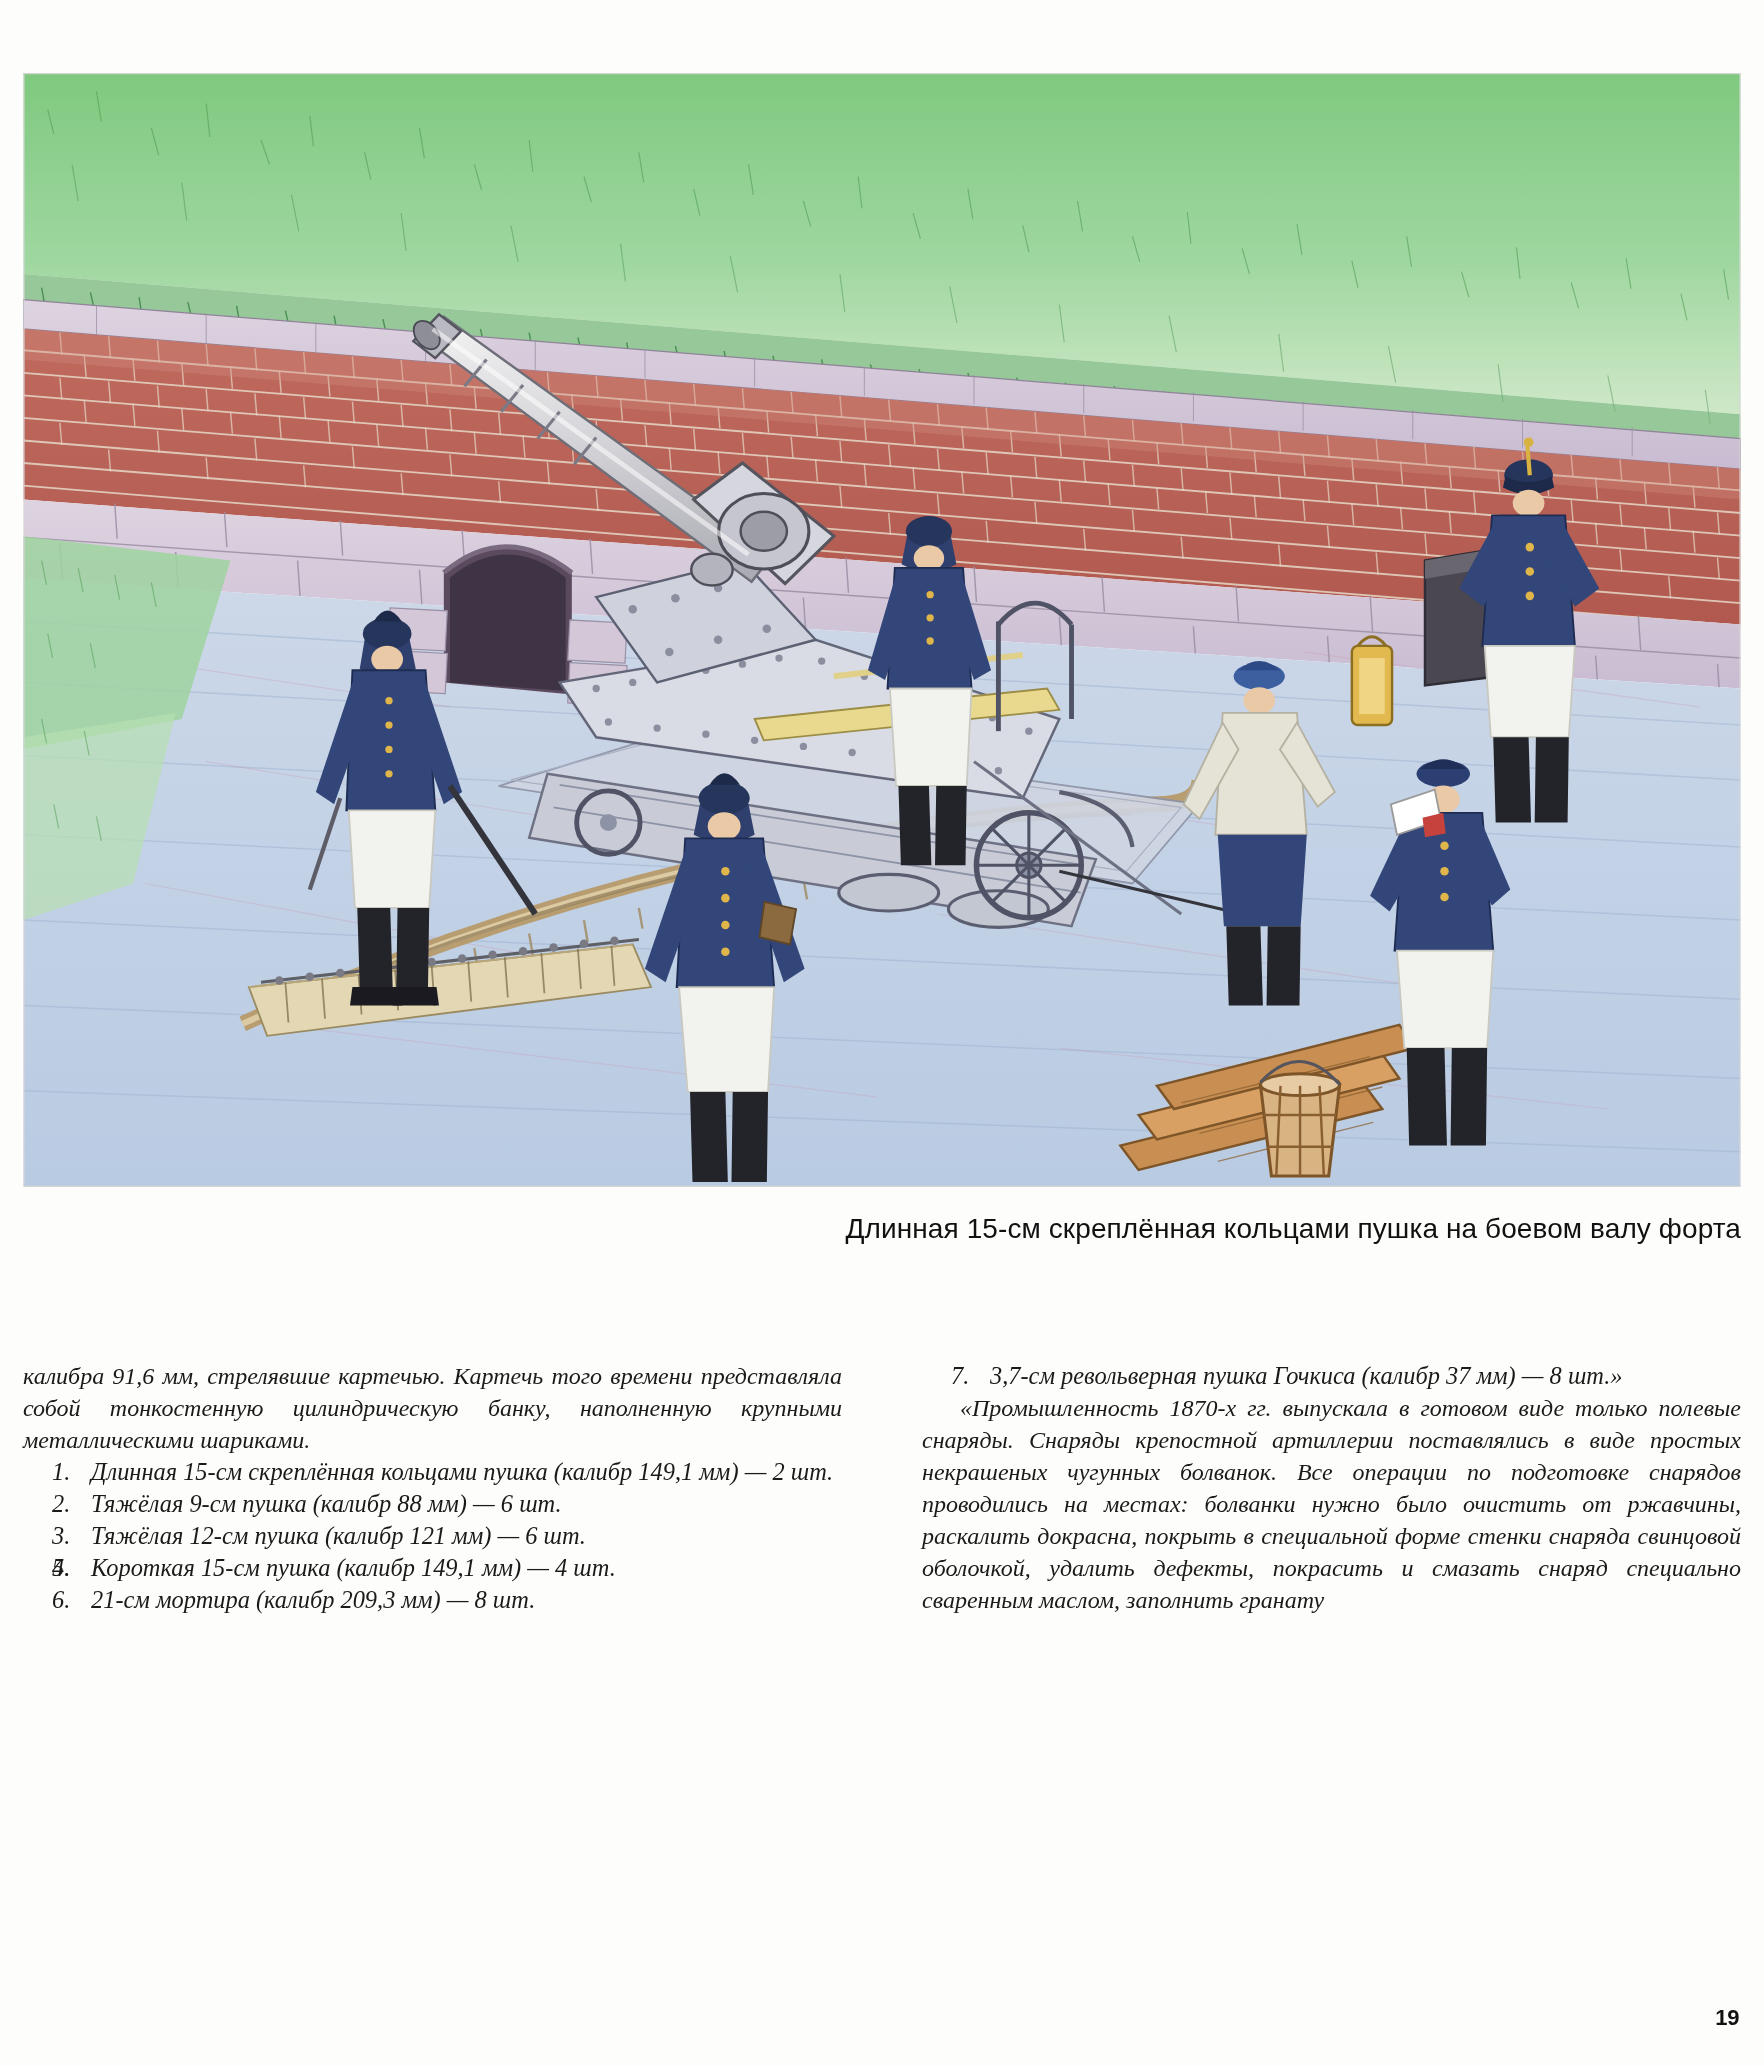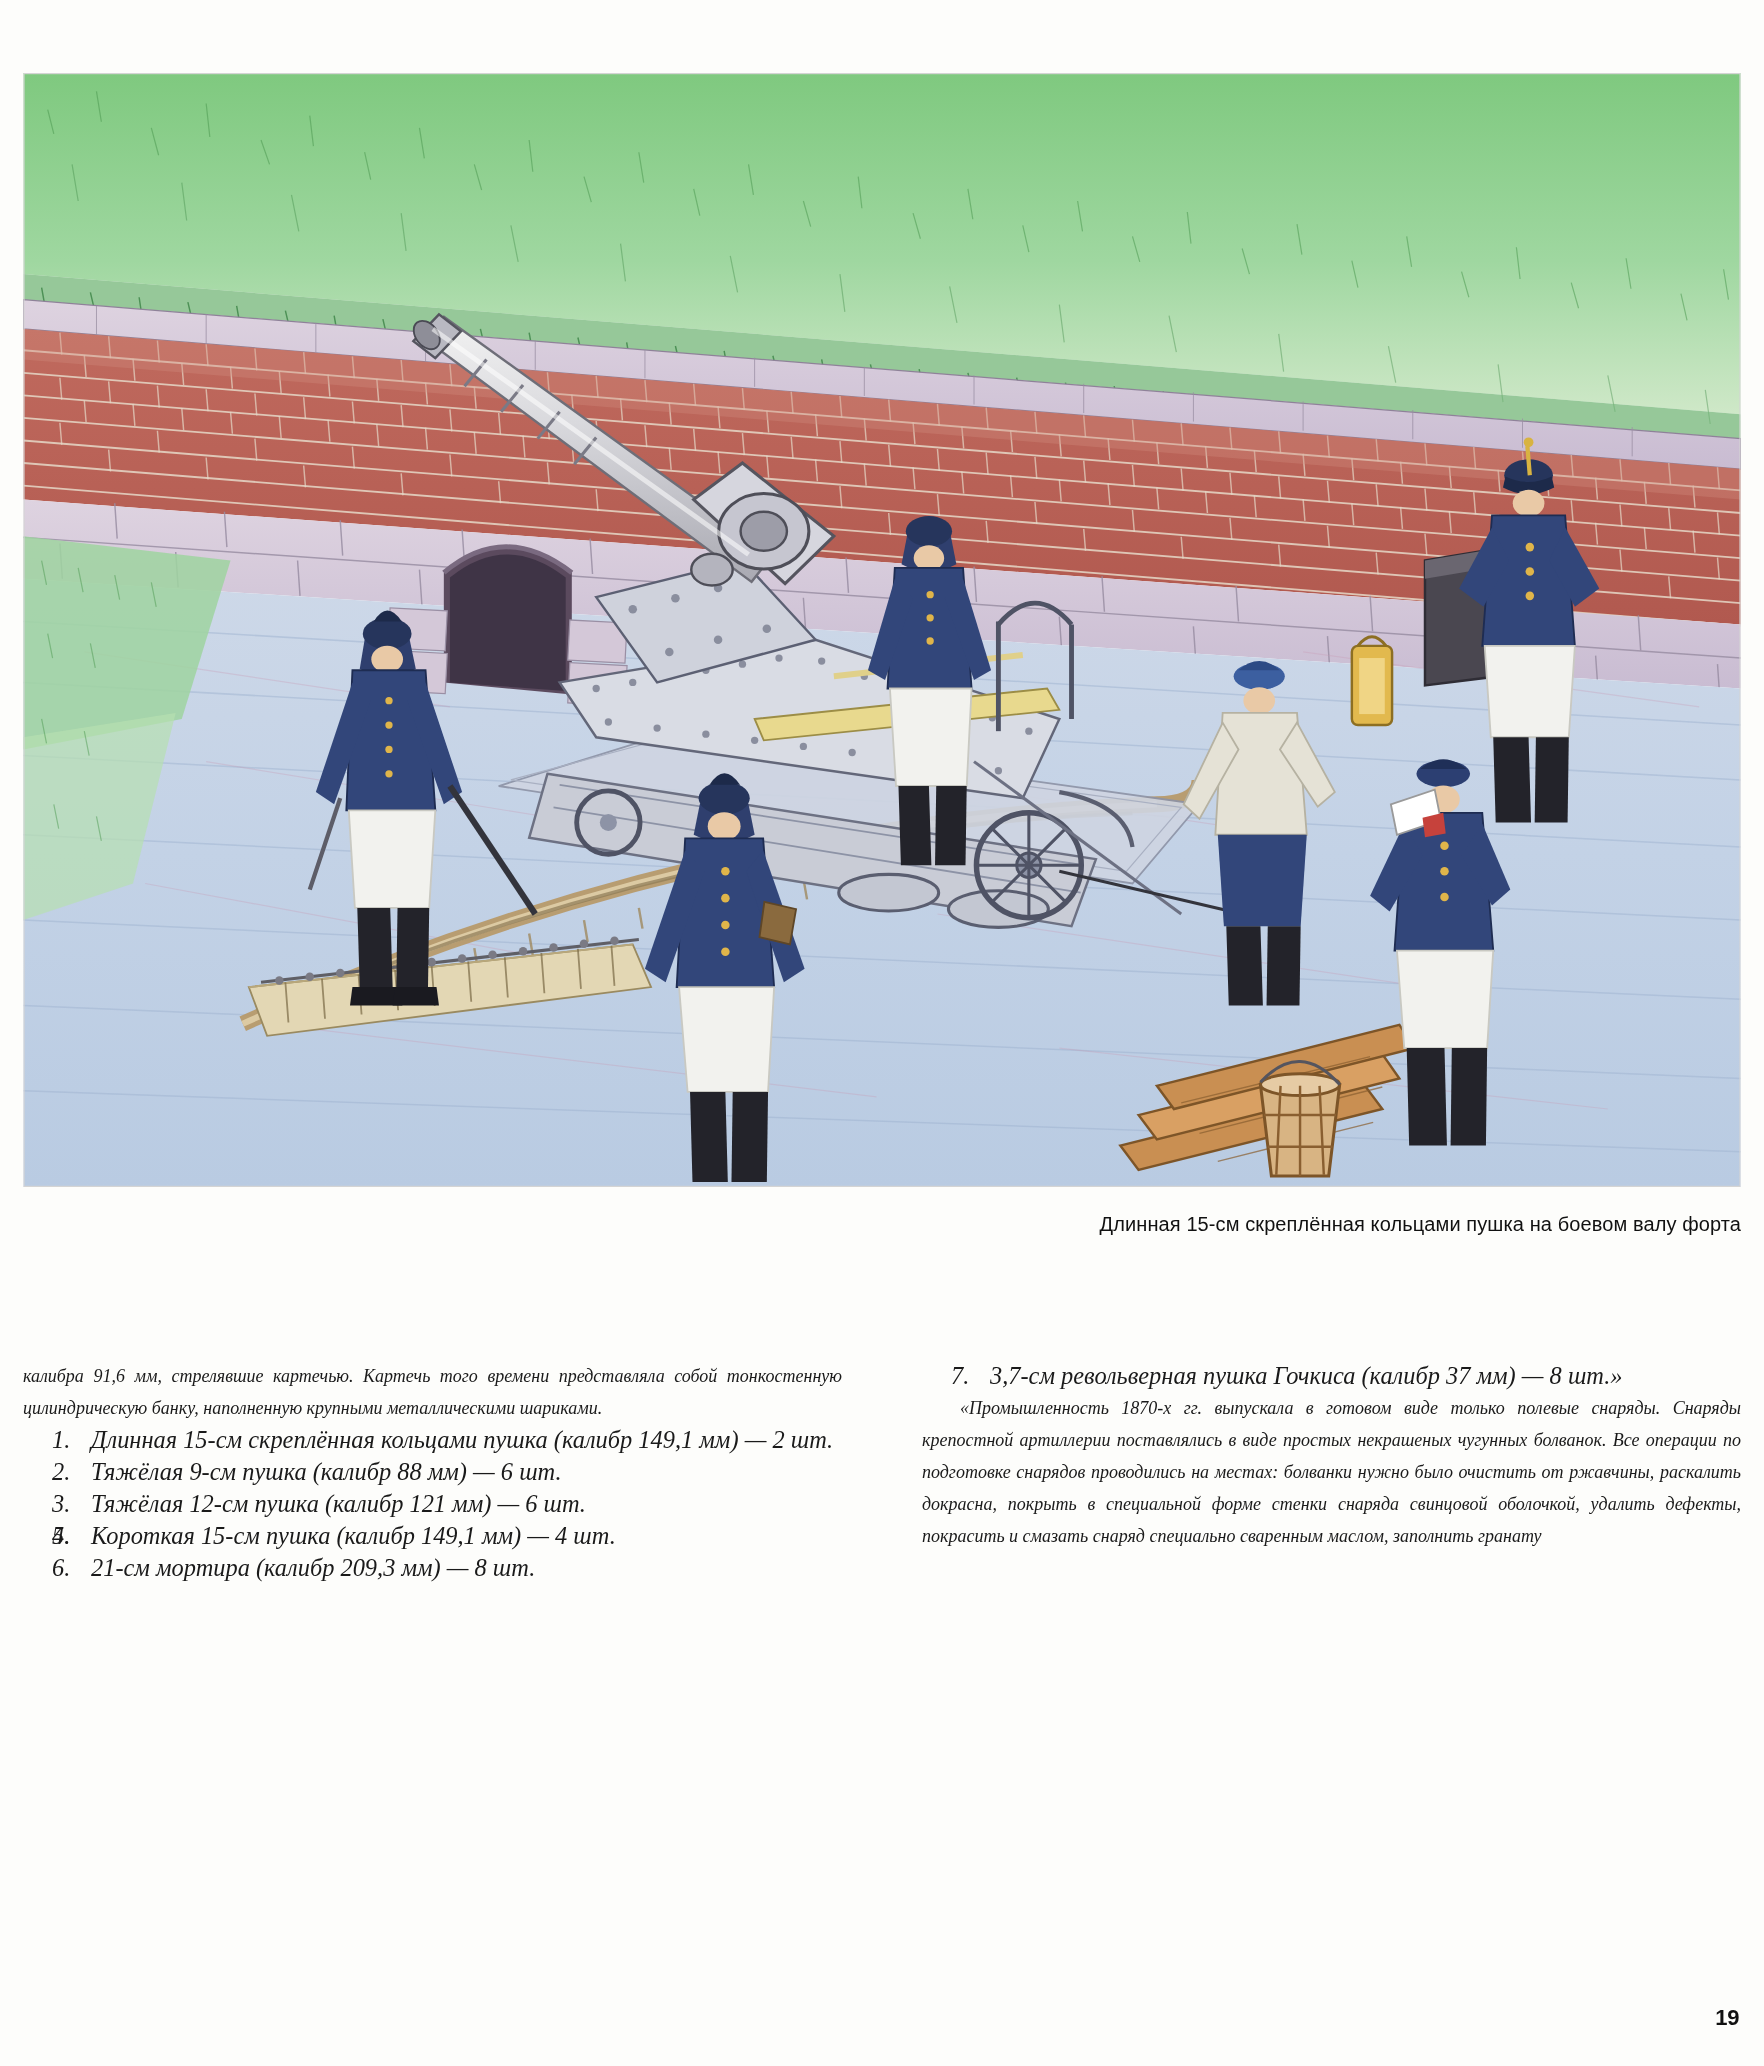--- a/index.html
+++ b/index.html
@@ -36,21 +36,21 @@
   .illustration svg { display: block; }
 
   
   .caption {
     position: absolute;
     left: 23px;
     top: 1213px;
     width: 1718px;
     text-align: right;
     font-family: "Liberation Sans", sans-serif;
-    font-size: 20px;
+    font-size: 28px;
     letter-spacing: 0.1px;
     color: #111;
   }
 
   
   .columns {
     position: absolute;
     left: 23px;
     top: 1360px;
     width: 1718px;
@@ -59,21 +59,21 @@
   .col {
     position: absolute;
     top: 0;
     width: 819px;
   }
   .col-left { left: 0; }
   .col-right { left: 899px; }
 
   p.para {
     margin: 0 0 0 0;
-    font-size: 18px;
+    font-size: 24px;
     line-height: 32px;
     text-align: justify;
     text-justify: inter-word;
   }
   p.ital {
     font-style: italic;
   }
   p.indent {
     text-indent: 38px;
   }

